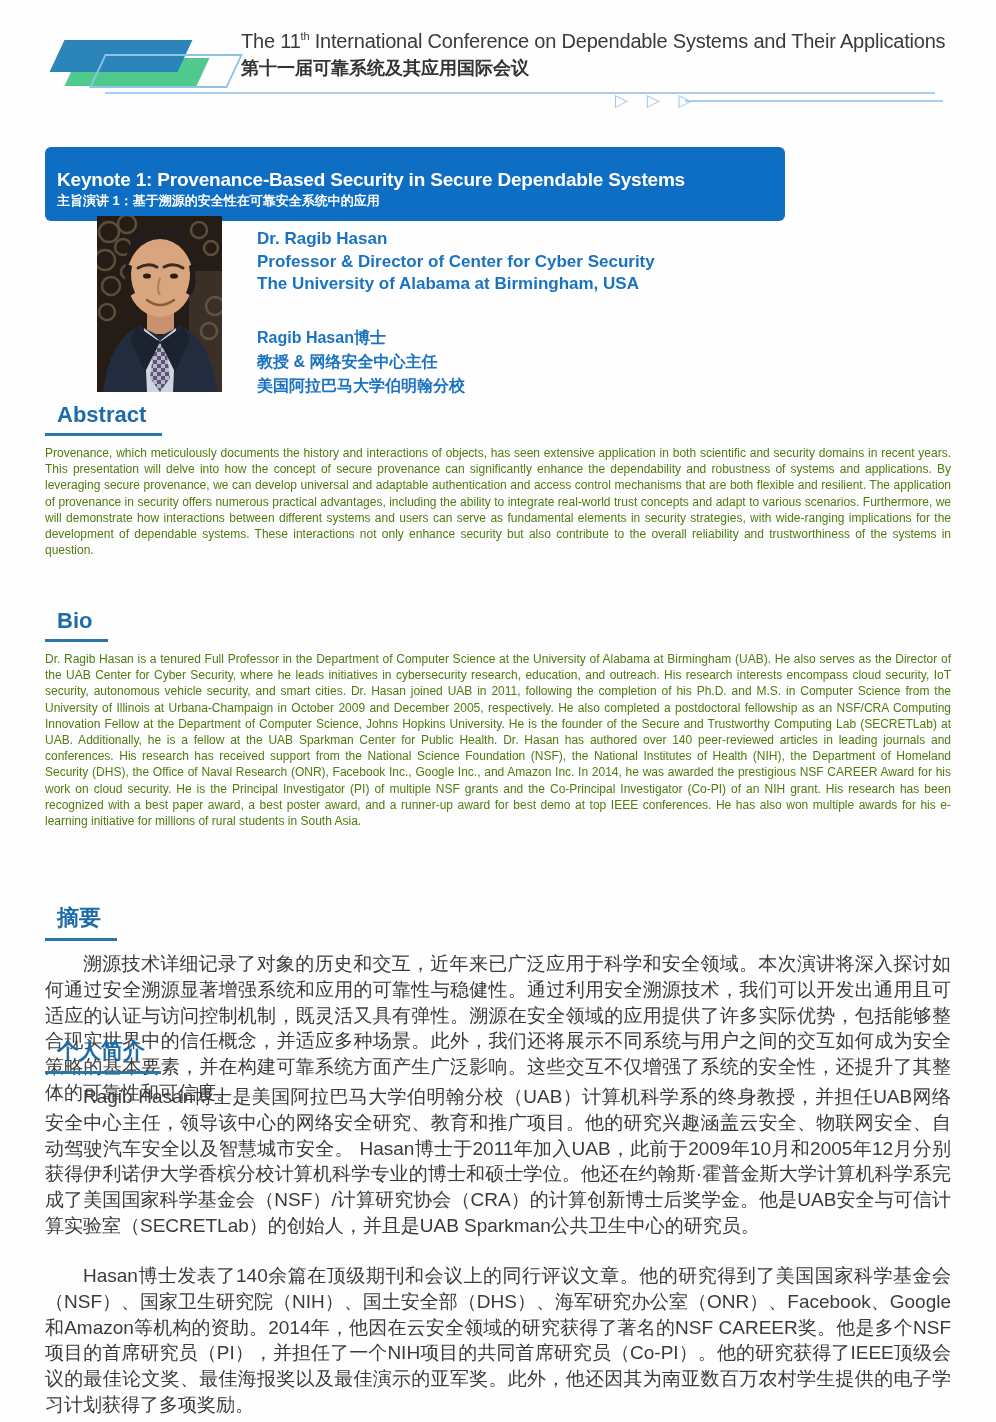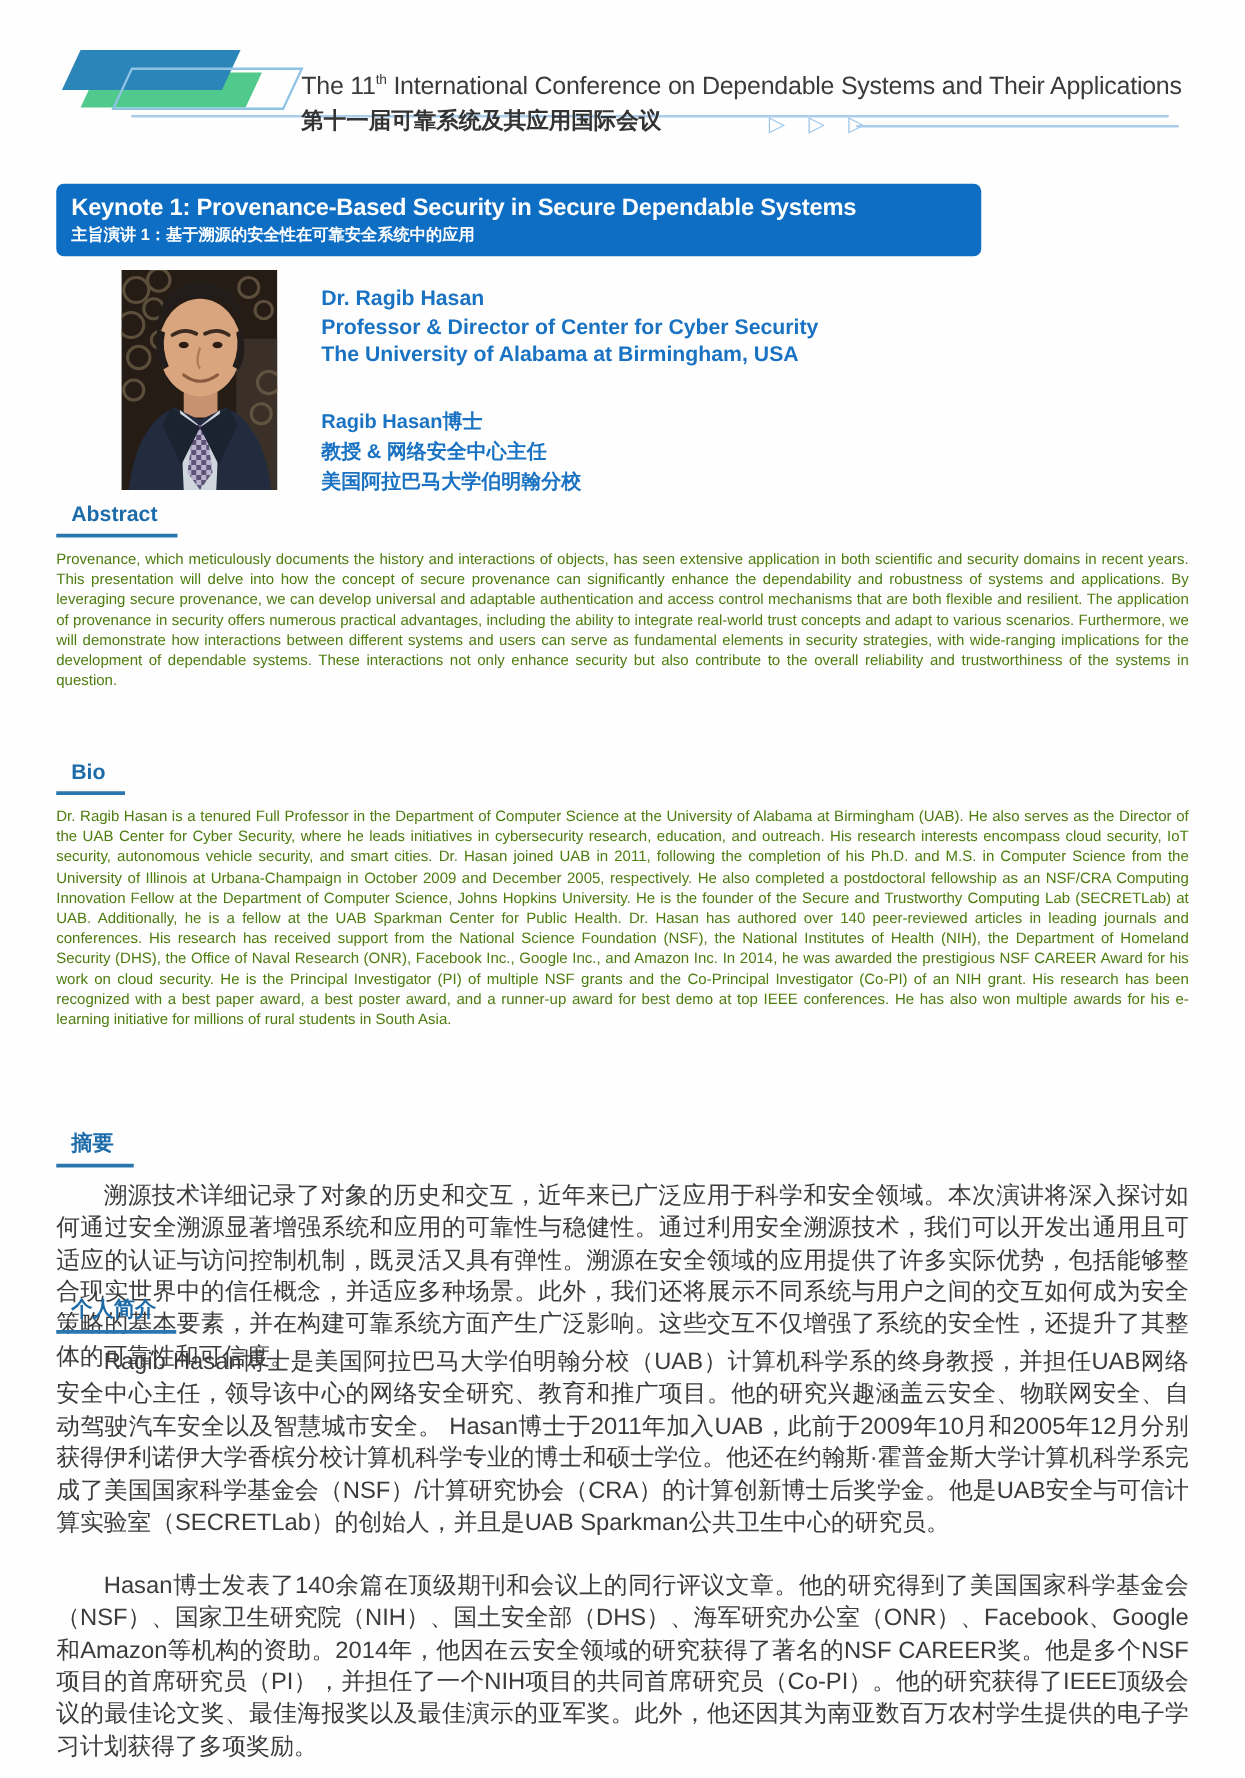--- a/index.html
+++ b/index.html
@@ -10,47 +10,47 @@
   
   .hdr { position: absolute; top: 30px; left: 45px; right: 45px; height: 90px; }
   .logo { position: absolute; left: 0; top: 4px; width: 175px; height: 62px; }
   .logo .para { position: absolute; transform: skewX(-25deg); }
   .logo .p-green { left: 26px; top: 24px; width: 132px; height: 28px; background: #4fc98c; }
   .logo .p-blue  { left: 12px; top: 6px;  width: 128px; height: 32px; background: #2b85b9; }
   .logo .p-outline { left: 52px; top: 20px; width: 138px; height: 34px; border: 2px solid #8fc3e6; background: transparent; }
   .hdr-line1 { position: absolute; left: 60px; top: 62px; width: 830px; height: 2px; background: #a9cdeb; }
   .chevrons { position: absolute; left: 570px; top: 60px; color: #9cc6e8; font-size: 17px; letter-spacing: 7px; font-weight: bold; }
   .hdr-line2 { position: absolute; left: 640px; top: 70px; width: 258px; height: 2px; background: #a9cdeb; }
-  .titles { position: absolute; left: 196px; top: 0; margin-top: 28px; }
+  .titles { position: absolute; left: 196px; top: 0; }
   .title-en { font-size: 20px; color: #3a3a3a; letter-spacing: -0.2px; }
   .title-en sup { font-size: 11px; }
   .title-zh { font-size: 18px; color: #333333; margin-top: 3px; font-weight: bold; }
 
   
-  .banner { position: absolute; left: 45px; top: 147px; width: 740px; height: 58px;
-            background: #0d6ec4; border-radius: 6px; color: #ffffff; padding: 9px 12px 0 12px; }
+  .banner { position: absolute; left: 45px; top: 147px; width: 740px; height: 74px;
+            background: #0d6ec4; border-radius: 6px; color: #ffffff; padding: 22px 12px 0 12px; }
   .banner-en { font-size: 19px; font-weight: bold; line-height: 1.2; letter-spacing: -0.2px; }
   .banner-zh { font-size: 13px; font-weight: bold; line-height: 1.35; }
 
   
   .speaker { position: absolute; left: 97px; top: 216px; width: 820px; }
   .photo { position: absolute; left: 0; top: 0; width: 125px; height: 176px; overflow: hidden; }
   .photo svg { display: block; width: 100%; height: 100%; }
   .spk-info { position: absolute; left: 160px; top: 12px; color: #1a72c2; }
   .spk-en div { font-size: 17px; font-weight: bold; line-height: 1.33; }
   .spk-zh { margin-top: 30px; }
   .spk-zh div { font-size: 16px; font-weight: bold; line-height: 1.5; }
 
   
   .section { position: absolute; left: 45px; width: 906px; }
   .sec-abstract    { top: 402px; }
   .sec-bio         { top: 608px; }
   .sec-abstract-zh { top: 903px; }
   .sec-bio-zh      { top: 1036px; }
-  .sec-head { display: inline-block; font-size: 17px; font-weight: bold; color: #1d6ca9;
+  .sec-head { display: inline-block; font-size: 22px; font-weight: bold; color: #1d6ca9;
               padding: 0 16px 5px 12px; border-bottom: 3px solid #2a77ae; }
   .sec-body { margin-top: 9px; color: #4d7c0f; font-size: 12px; line-height: 1.35; text-align: justify; }
   .sec-body-zh { margin-top: 10px; color: #3b3b3b; font-size: 19px; line-height: 1.36; text-align: justify; }
   .sec-body-zh p { text-indent: 2em; }
   .sec-body-zh p + p { margin-top: 24px; }
 
   
   .footer { position: absolute; left: 45px; top: 1352px; right: 46px; height: 22px; }
   .page-num { position: absolute; left: 0; top: 0; font-size: 19px; color: #4a4a4a; }
   .footer-bar { position: absolute; left: 40px; top: 7px; right: 0; height: 8px; background: #8bbfe9; }

